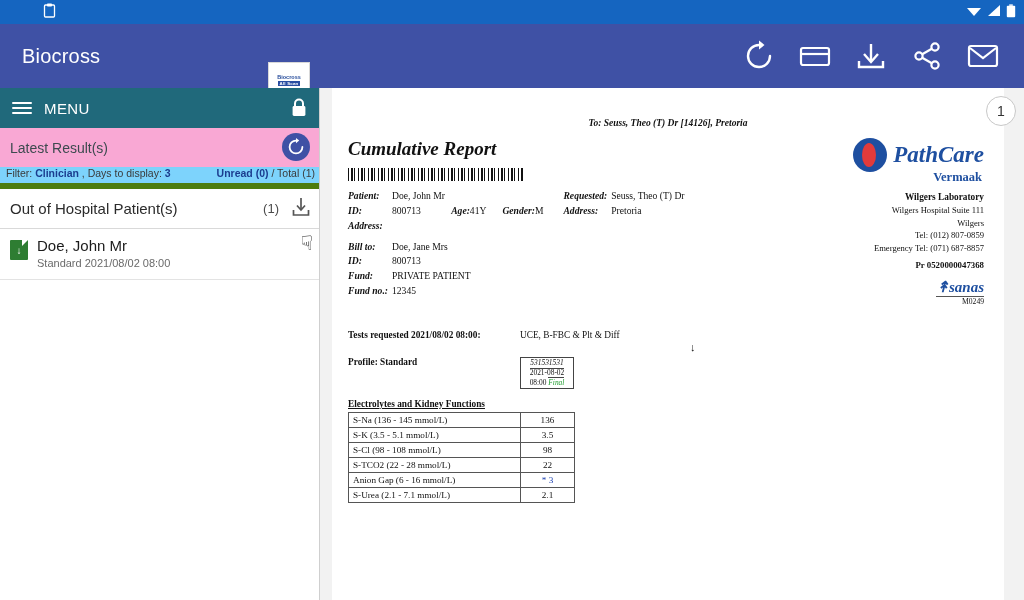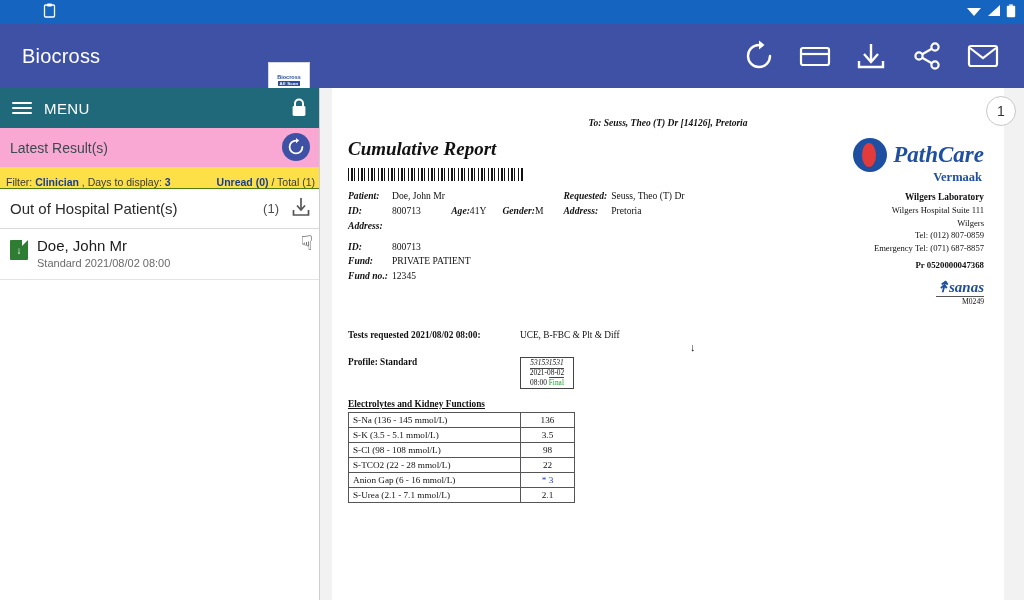--- a/index.html
+++ b/index.html
@@ -70,24 +70,24 @@
   }
   .refresh-btn {
     position: absolute; right: 9px; top: 5px;
     width: 28px; height: 28px; border-radius: 50%;
     background: #3f51a5; color: #fff;
     display: flex; align-items: center; justify-content: center;
     cursor: pointer;
   }
 
   .filter-row {
-    height: 22px; border-bottom: 1px solid #4d7c0f;
-    display: flex; align-items: flex-end; justify-content: space-between;
+    height: 22px; border-bottom: 6px solid #4d7c0f;
+    display: flex; align-items: flex-start; justify-content: space-between;
     font-size: 10.5px; color: #3a3a3a; padding: 0 4px 0 6px;
-    background: #fde047;
+    background: #7dd3fc;
   }
   .filter-row b { color: #1b3d8f; }
   .filter-row .fl { white-space: nowrap; }
   .filter-row .fr { white-space: nowrap; }
 
   .group-row {
     height: 40px; display: flex; align-items: center;
     border-bottom: 1px solid #d9d9d9; padding: 0 8px 0 10px;
     font-size: 15px; color: #2b2b2b;
   }
@@ -162,21 +162,21 @@
   .tests-row { display: flex; font-size: 9.3px; font-weight: bold; padding: 22px 0 0 16px; }
   .tests-row .t-lbl { width: 172px; }
   .tests-row .t-val { font-weight: normal; }
   .arrow { font-size: 11px; padding-left: 358px; margin-top: 1px; }
 
   .profile-row { display: flex; padding: 4px 0 0 16px; }
   .profile-lbl { width: 172px; font-size: 9.3px; font-weight: bold; }
   .spec-box { width: 54px; border: 1px solid #444; font-size: 7.4px; text-align: center; line-height: 1.35; }
   .spec-box .sid { font-style: italic; border-bottom: 1px solid #444; padding: 1px 0; }
   .spec-box .sdate { padding: 1px 0 0; }
-  .spec-box .sfinal { color: #1f9d2f; border-top: 1px solid #444; margin-top: 28px; }
+  .spec-box .sfinal { color: #1f9d2f; font-style: italic; border-top: 1px solid #444; margin-top: 28px; }
 
   .sect-title { font-size: 9.3px; font-weight: bold; padding: 10px 0 3px 16px; text-decoration: underline; }
   table.results { border-collapse: collapse; margin-left: 16px; }
   table.results td { border: 1px solid #555; font-size: 9.2px; height: 15px; padding: 0 4px; }
   table.results td.name { width: 172px; }
   table.results td.val { width: 54px; text-align: center; }
   table.results td.val.flag { color: #1a3fb0; }
 </style>
 </head>
 <body>
@@ -359,20 +359,26 @@
                 <td></td>
                 <td></td>
                     <td></td>
               </tr>
               <tr>
                     <td style="height:6px"></td>
                     <td></td>
                     <td></td>
                     <td></td>
                   </tr>
+              <tr>
+                <td class="lbl">Bill to:</td>
+                <td>Doe, Jane Mrs</td>
+                <td></td>
+                    <td></td>
+              </tr>
               <tr>
                 <td class="lbl">ID:</td>
                 <td>800713</td>
                 <td></td>
                     <td></td>
               </tr>
               <tr>
                 <td class="lbl">Fund:</td>
                 <td>PRIVATE PATIENT</td>
                 <td></td>

